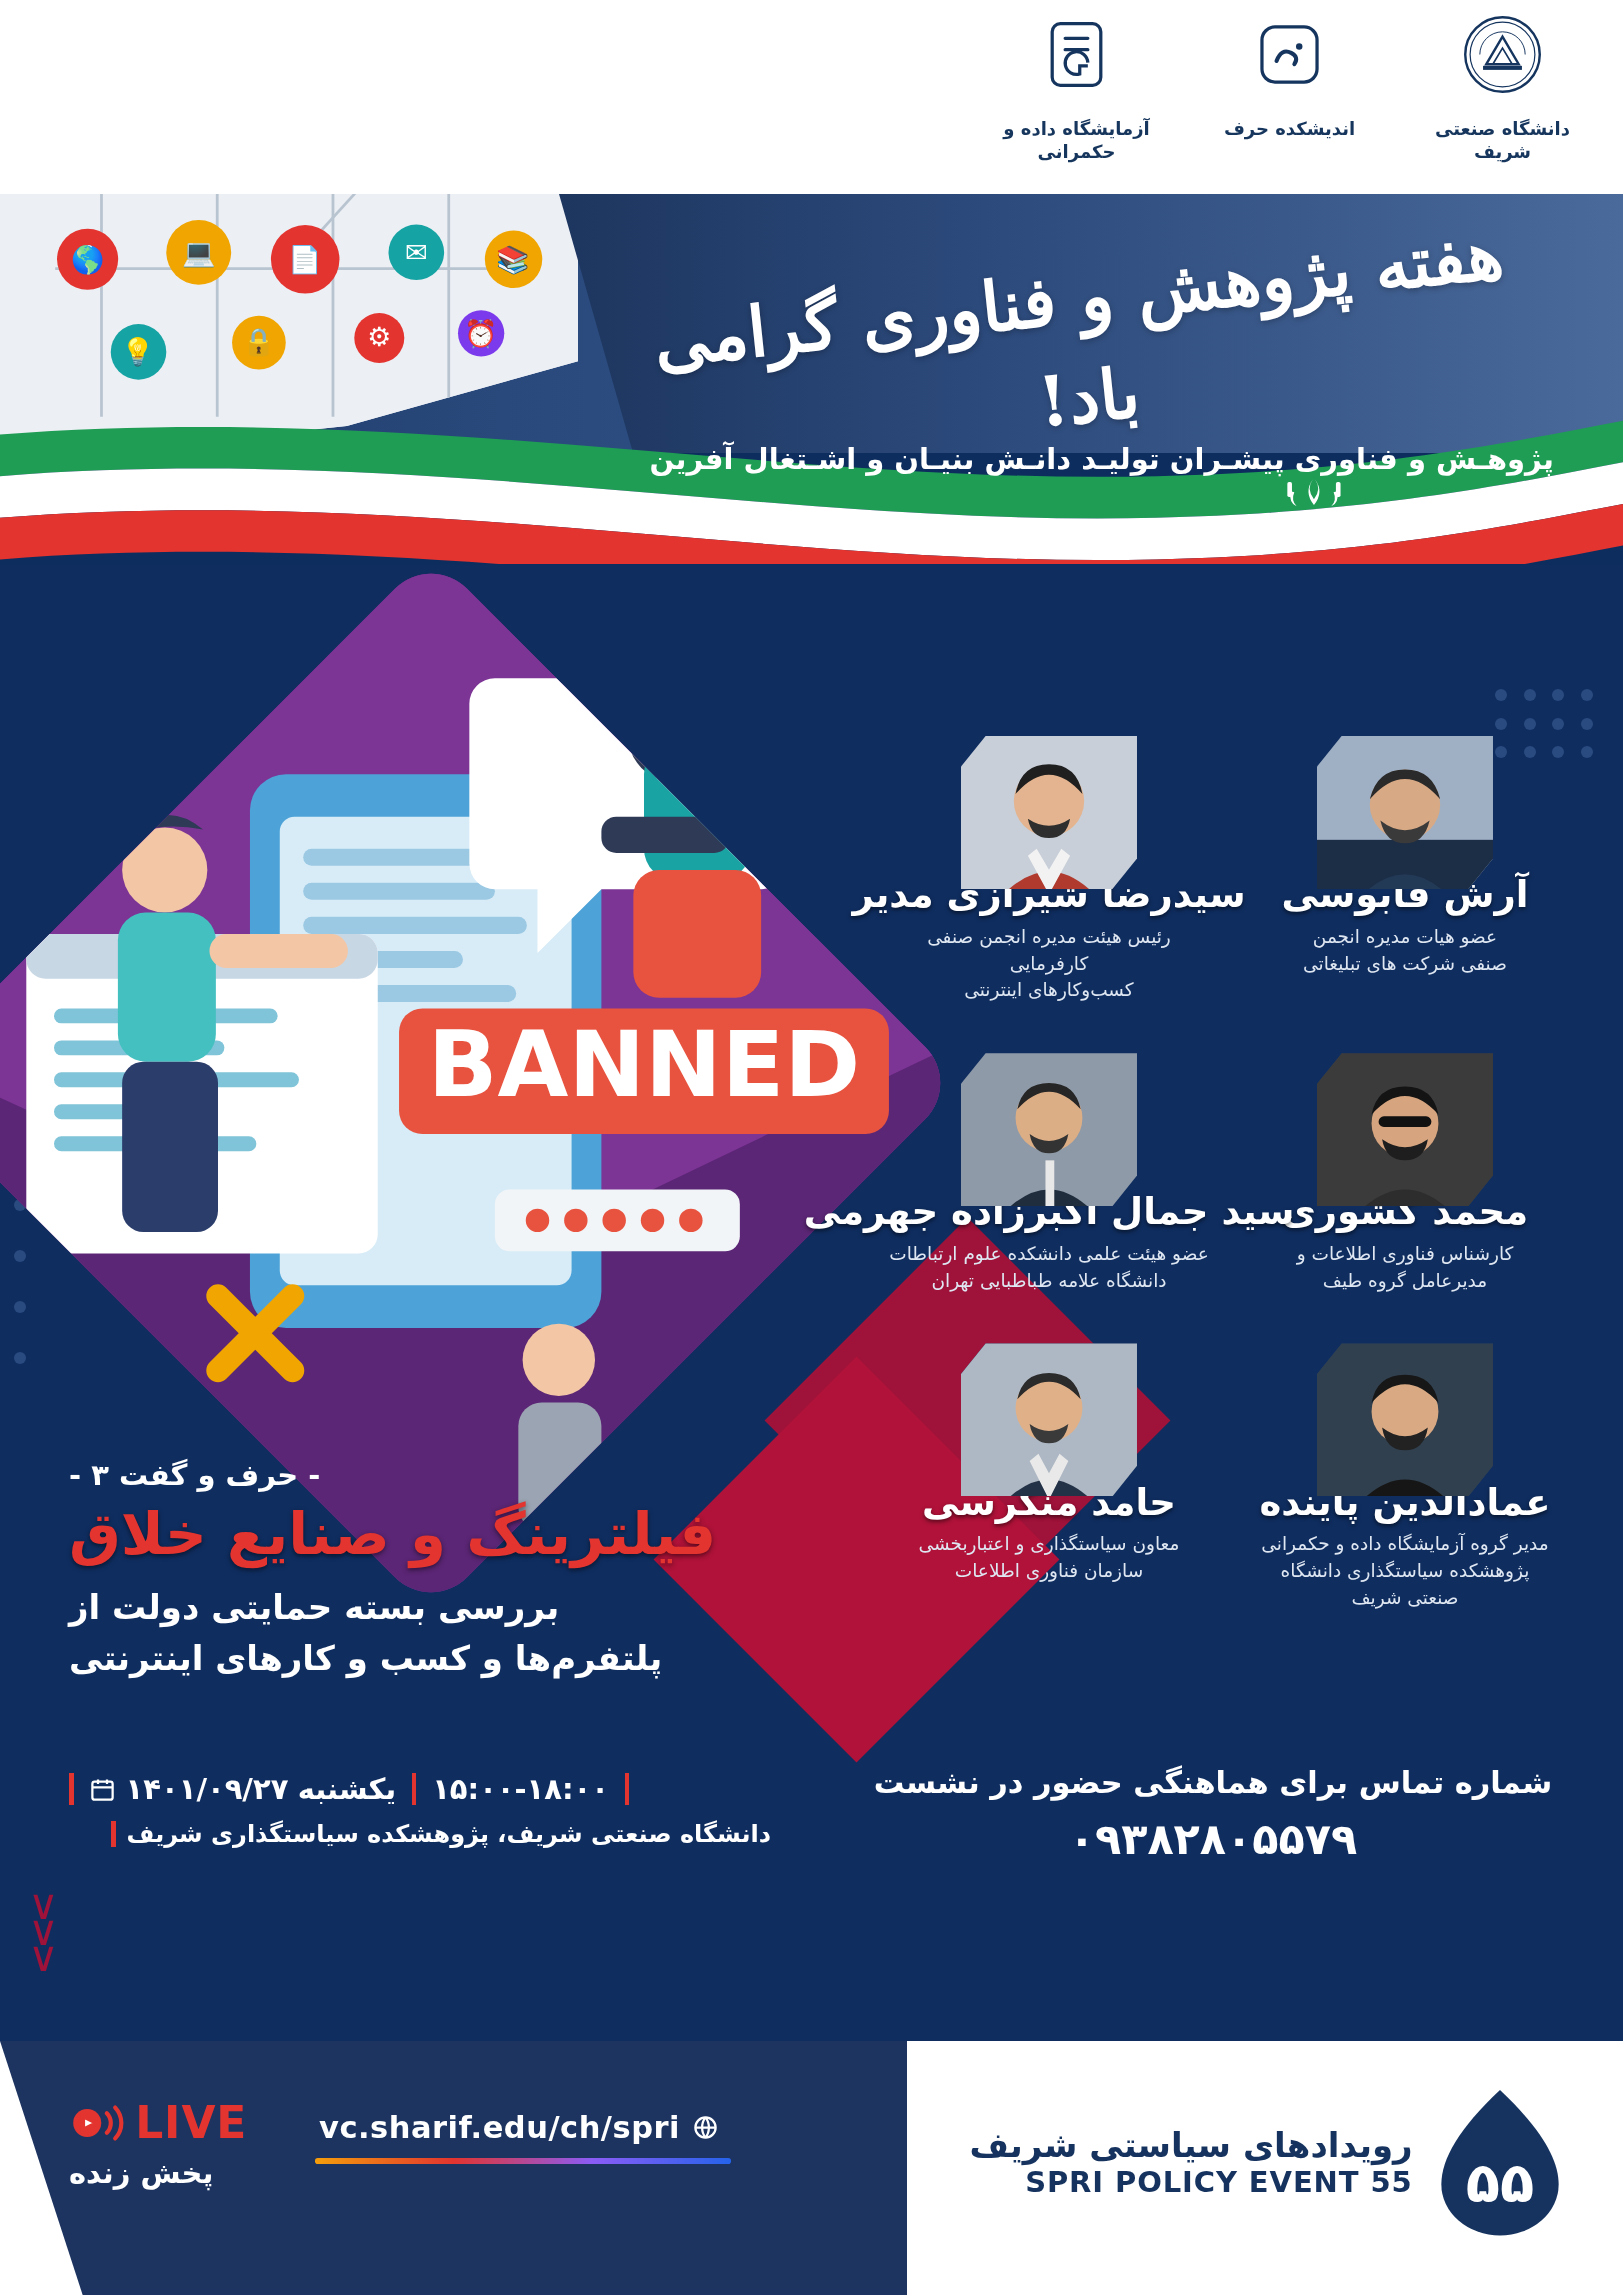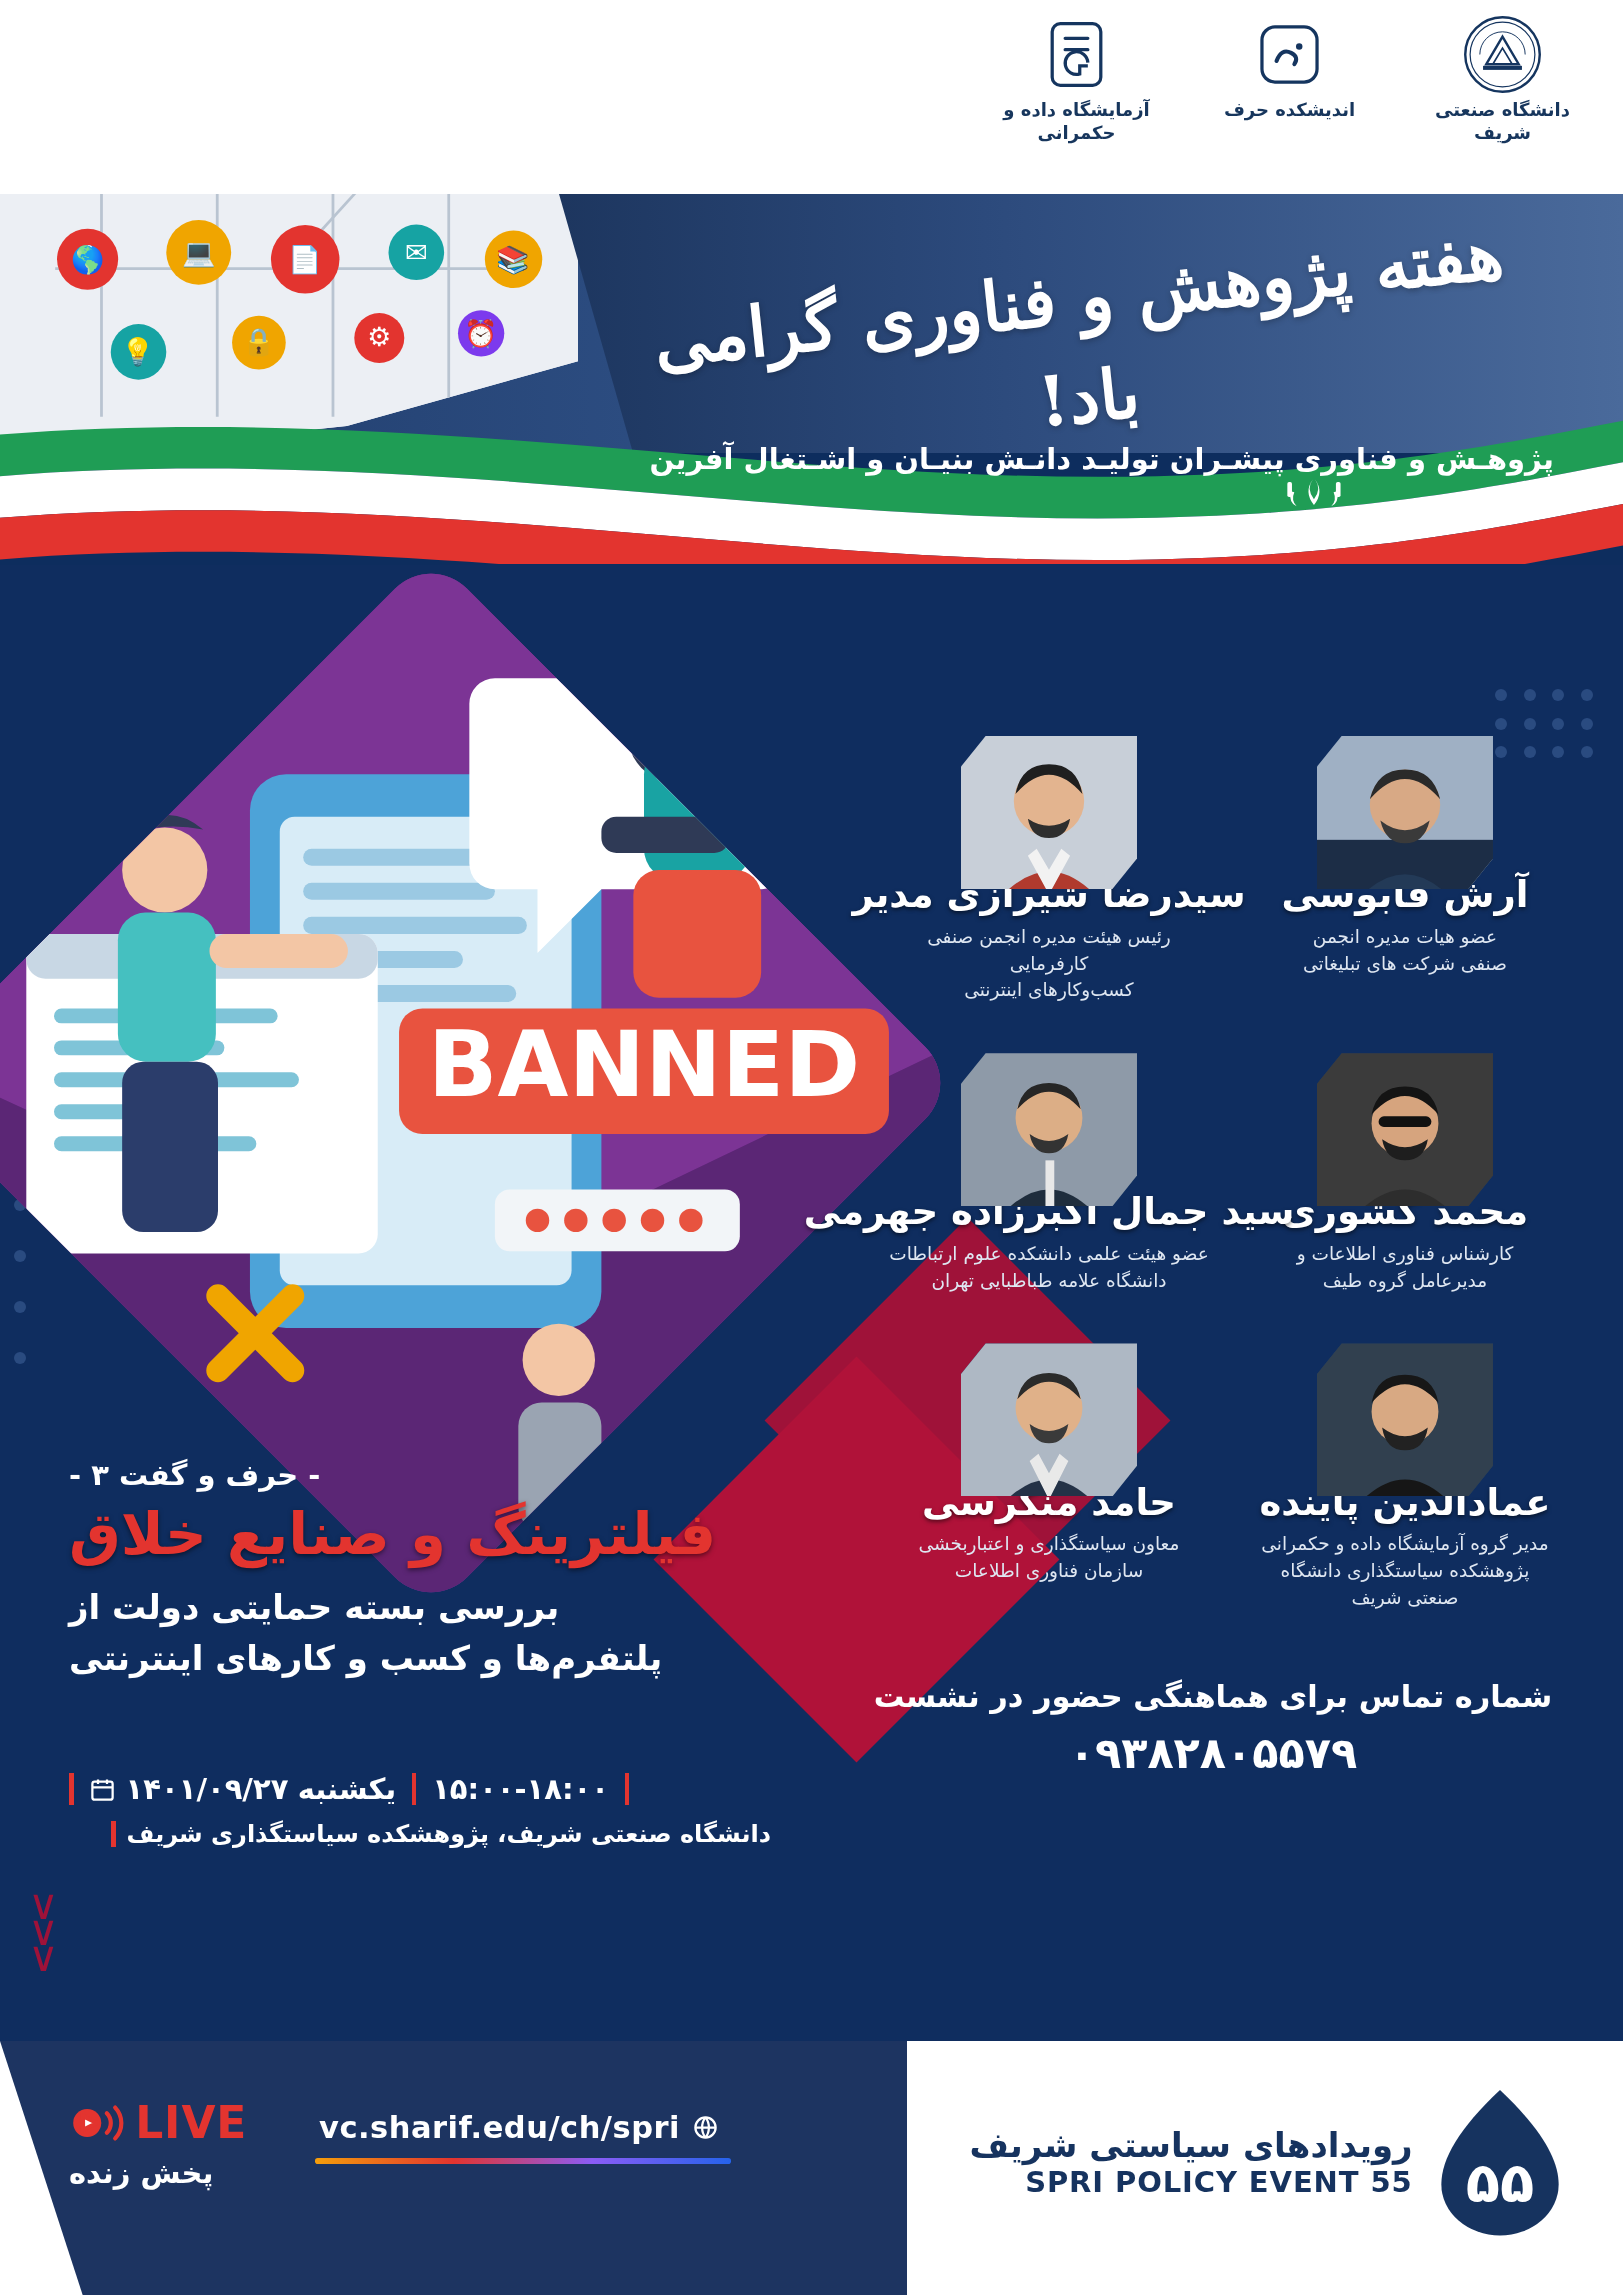--- a/index.html
+++ b/index.html
@@ -30,21 +30,21 @@
     right: 28px;
     display: flex;
     flex-direction: row;
     gap: 28px;
   }
   .logo-block {
     width: 185px;
     display: flex;
     flex-direction: column;
     align-items: center;
-    gap: 3px;
+    gap: 22px;
   }
   .logo-mark {
     width: 81px; height: 81px;
     display: flex; align-items: center; justify-content: center;
     color: #15355f;
   }
   .logo-mark svg { width: 100%; height: 100%; }
   .logo-caption {
     font-size: 18px;
     font-weight: bold;
@@ -283,21 +283,21 @@
     font-size: 24px;
     font-weight: bold;
     padding-left: 42px;
   }
   .ic { width: 27px; height: 27px; color: #ffffff; }
   .ic svg { width: 100%; height: 100%; }
 
   
   .contact {
     position: absolute;
-    top: 1679px;
+    top: 1765px;
     right: 56px;
     width: 708px;
     z-index: 9;
     text-align: center;
     color: #ffffff;
   }
   .contact-label { font-size: 30.5px; font-weight: bold; }
   .contact-number {
     margin-top: 14px;
     font-size: 43px;

